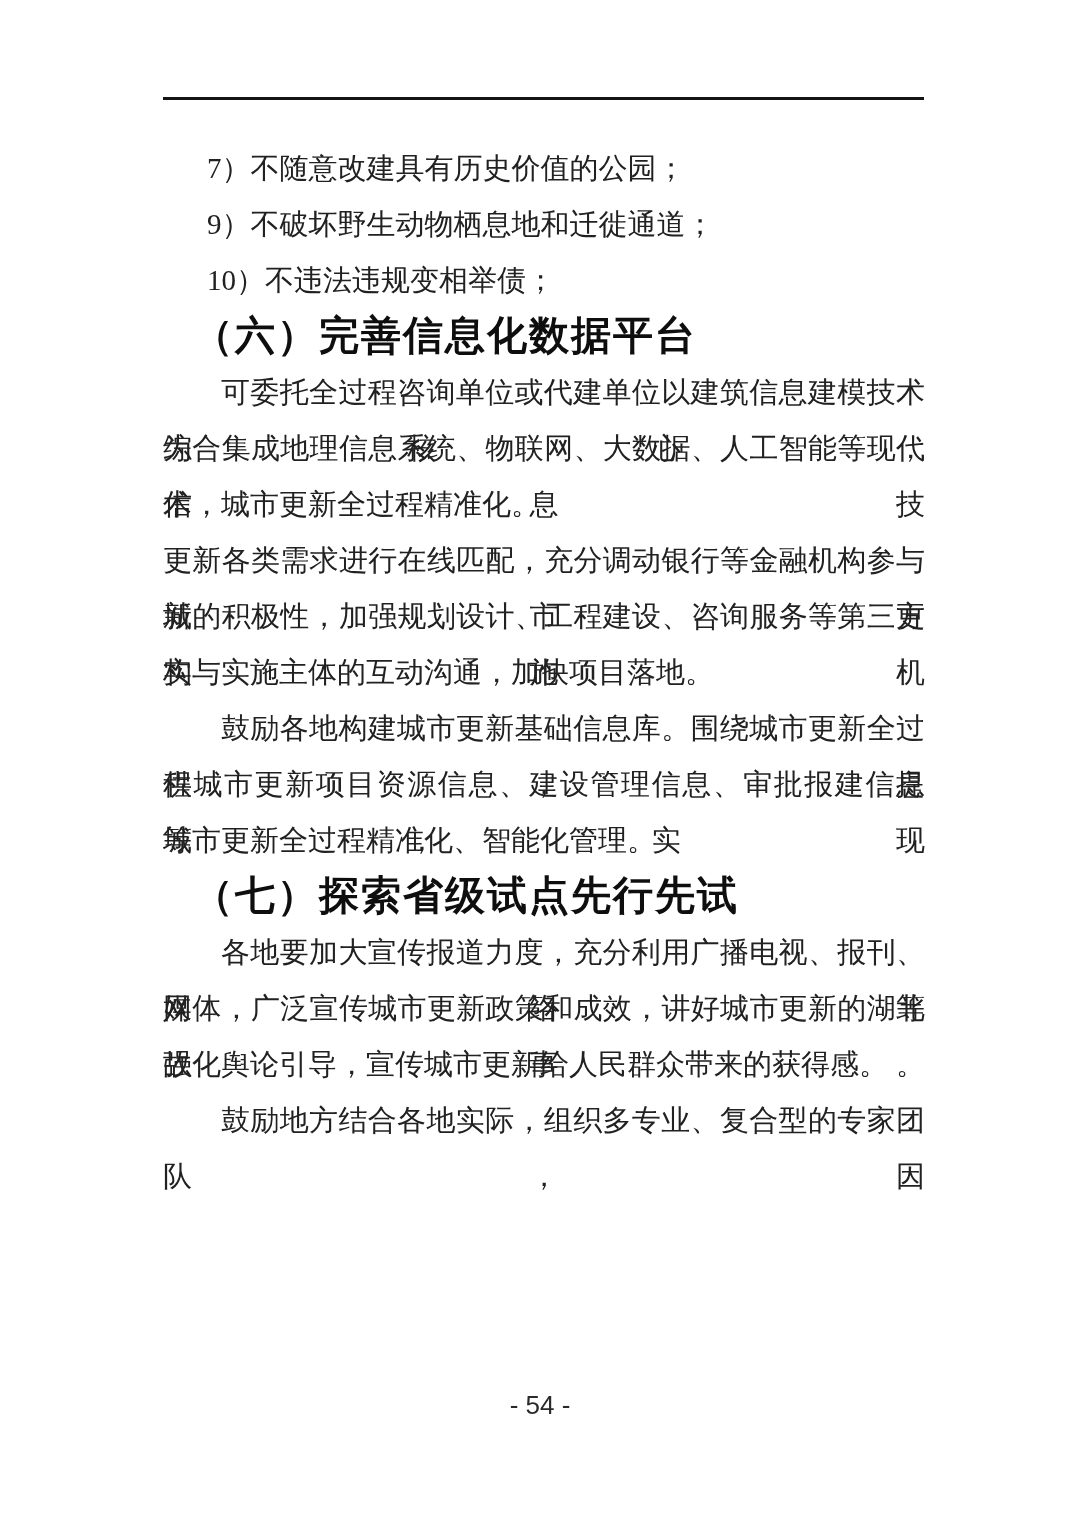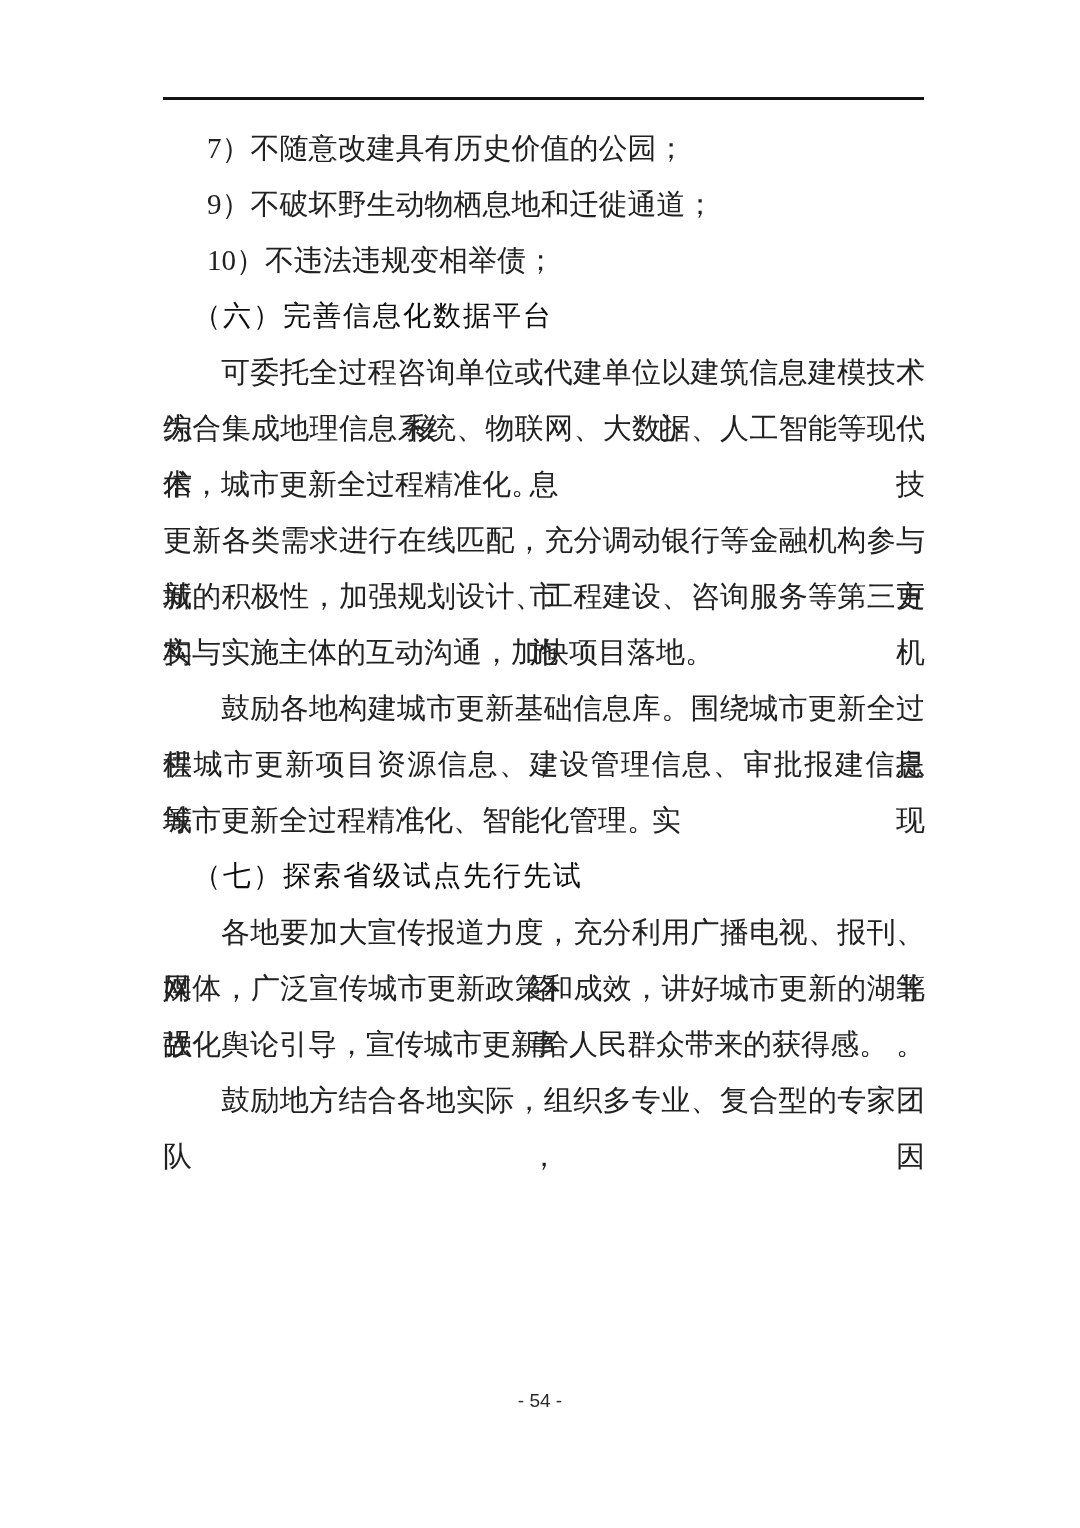--- a/index.html
+++ b/index.html
@@ -21,35 +21,35 @@
     position: absolute;
     left: 163px;
     top: 97px;
     width: 761px;
     height: 3px;
     background: #141414;
   }
   .doc-body {
     position: absolute;
     left: 163px;
-    top: 120px;
+    top: 140px;
     width: 762px;
     font-size: 29px;
     line-height: 56px;
   }
   .line {
     height: 56px;
   }
   .list-line {
     padding-left: 44px;
     white-space: nowrap;
   }
   .heading-line {
-    font-weight: 400;
-    font-size: 28px;
+    font-weight: 700;
+    font-size: 40px;
     color: #0e0e0e;
     padding-left: 30px;
     letter-spacing: 2px;
     white-space: nowrap;
   }
   .para-line {
     text-align: left;
     white-space: nowrap;
   }
   .para-line.justified {
@@ -59,21 +59,21 @@
   }
   .para-line.first {
     text-indent: 2em;
   }
   .footer {
     position: absolute;
     left: 0;
     top: 1390px;
     width: 100%;
     text-align: center;
-    font-size: 19px;
+    font-size: 26px;
     color: #2a2a2a;
     font-family: "Liberation Sans", "DejaVu Sans", sans-serif;
   }
 </style>
 </head>
 <body>
 
 <div class="sheet">
   <div class="top-rule"></div>
   <div class="doc-body" id="doc-body">

